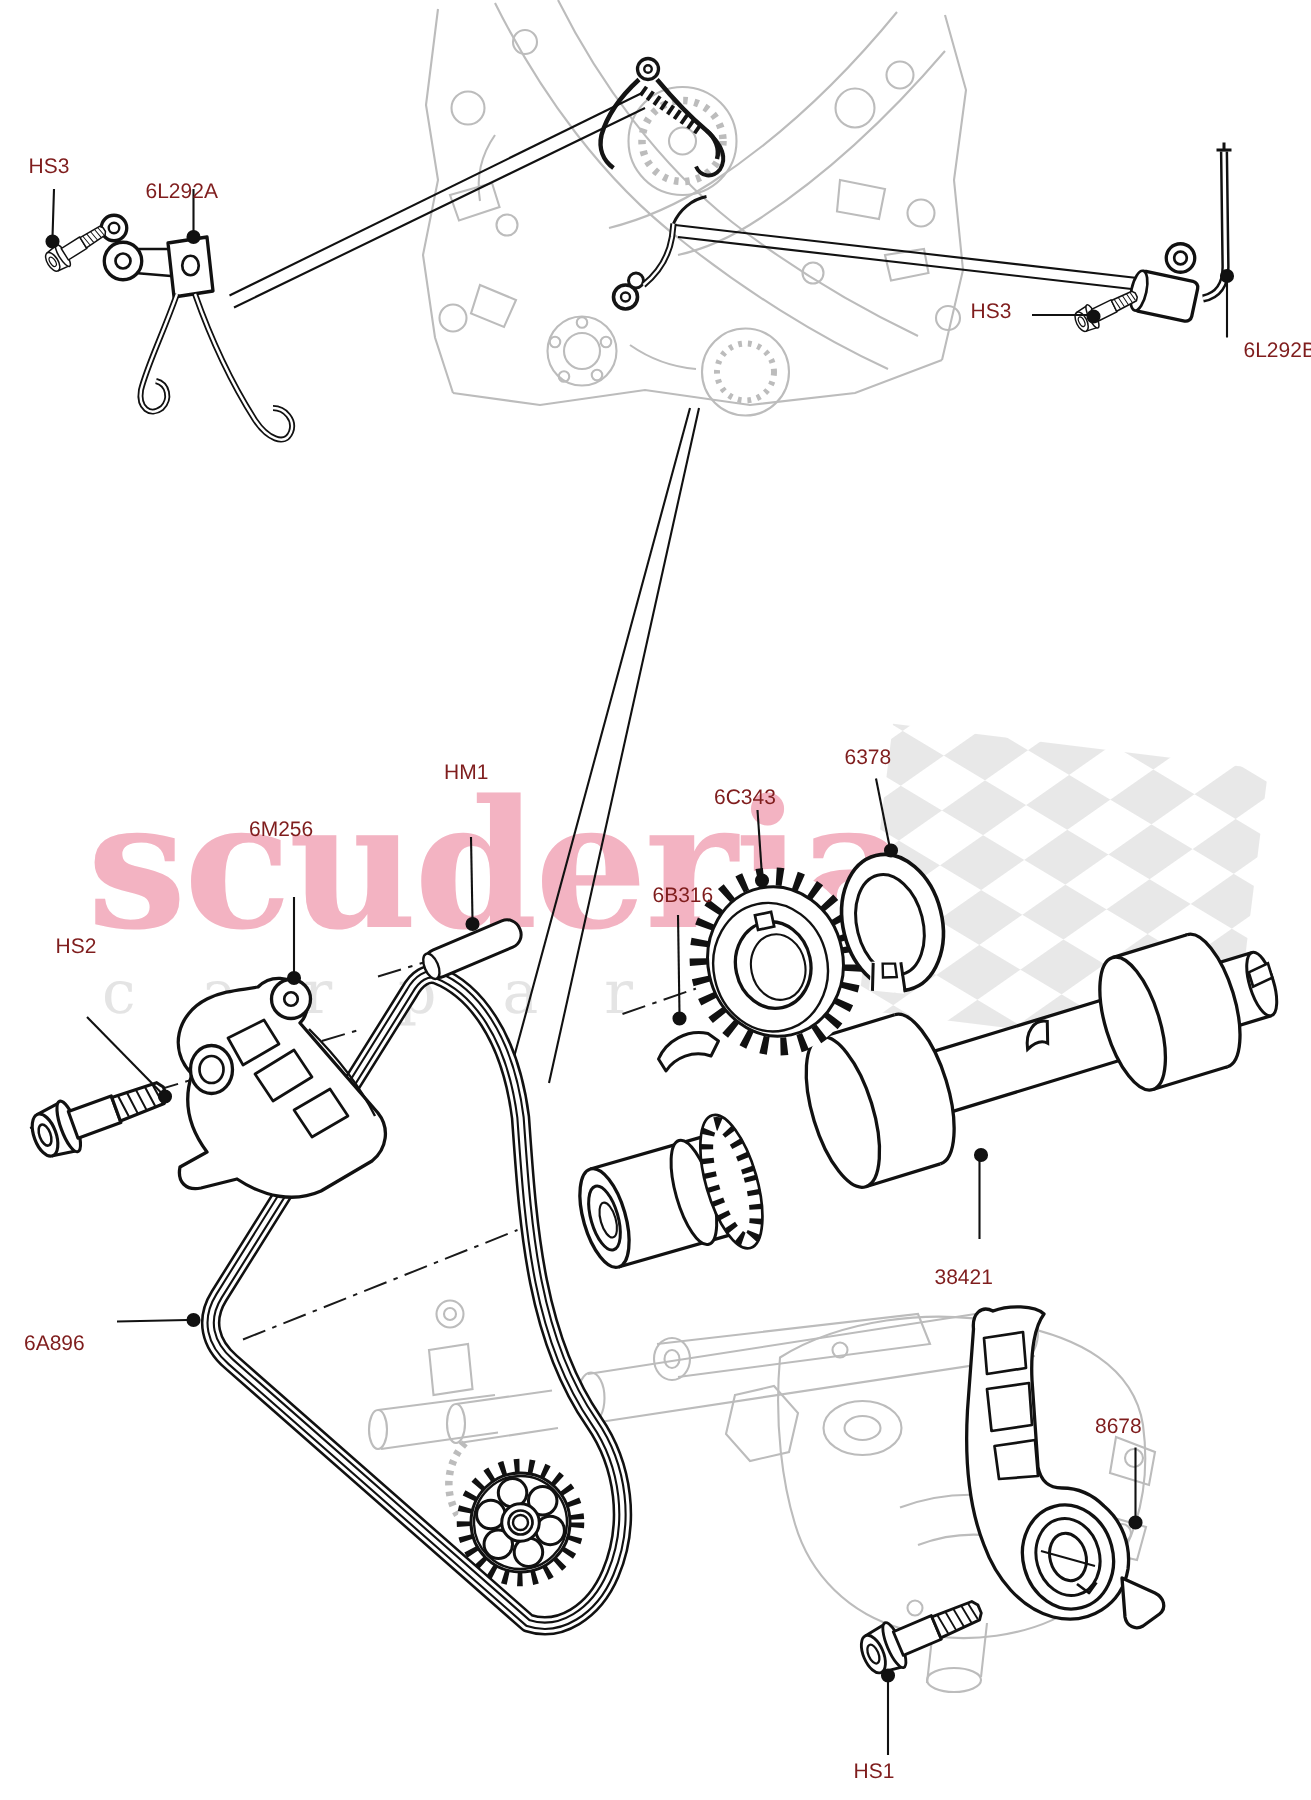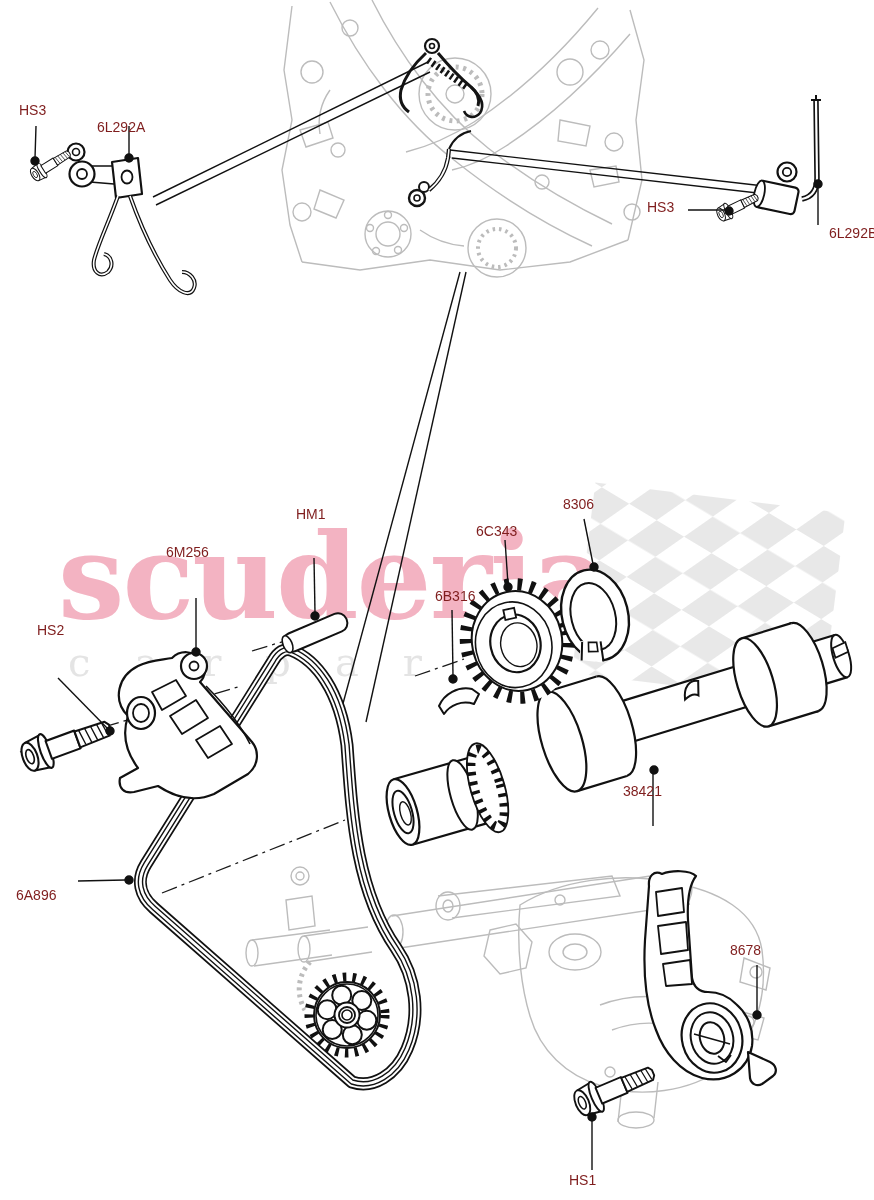--- a/index.html
+++ b/index.html
@@ -311,18 +311,18 @@
 
   <div class="lbl" style="left:19px;top:103px">HS3</div>
   <div class="lbl" style="left:97px;top:120px">6L292A</div>
   <div class="lbl" style="left:647px;top:200px">HS3</div>
   <div class="lbl" style="left:829px;top:226px">6L292B</div>
   <div class="lbl" style="left:296px;top:507px">HM1</div>
   <div class="lbl" style="left:166px;top:545px">6M256</div>
   <div class="lbl" style="left:37px;top:623px">HS2</div>
   <div class="lbl" style="left:435px;top:589px">6B316</div>
   <div class="lbl" style="left:476px;top:524px">6C343</div>
-  <div class="lbl" style="left:563px;top:497px">8306</div>
+  <div class="lbl" style="left:563px;top:497px">6378</div>
   <div class="lbl" style="left:16px;top:888px">6A896</div>
-  <div class="lbl" style="left:623px;top:784px">38421</div>
+  <div class="lbl" style="left:623px;top:844px">38421</div>
   <div class="lbl" style="left:730px;top:943px">8678</div>
   <div class="lbl" style="left:569px;top:1173px">HS1</div>
 </div>
 
 </body></html>

